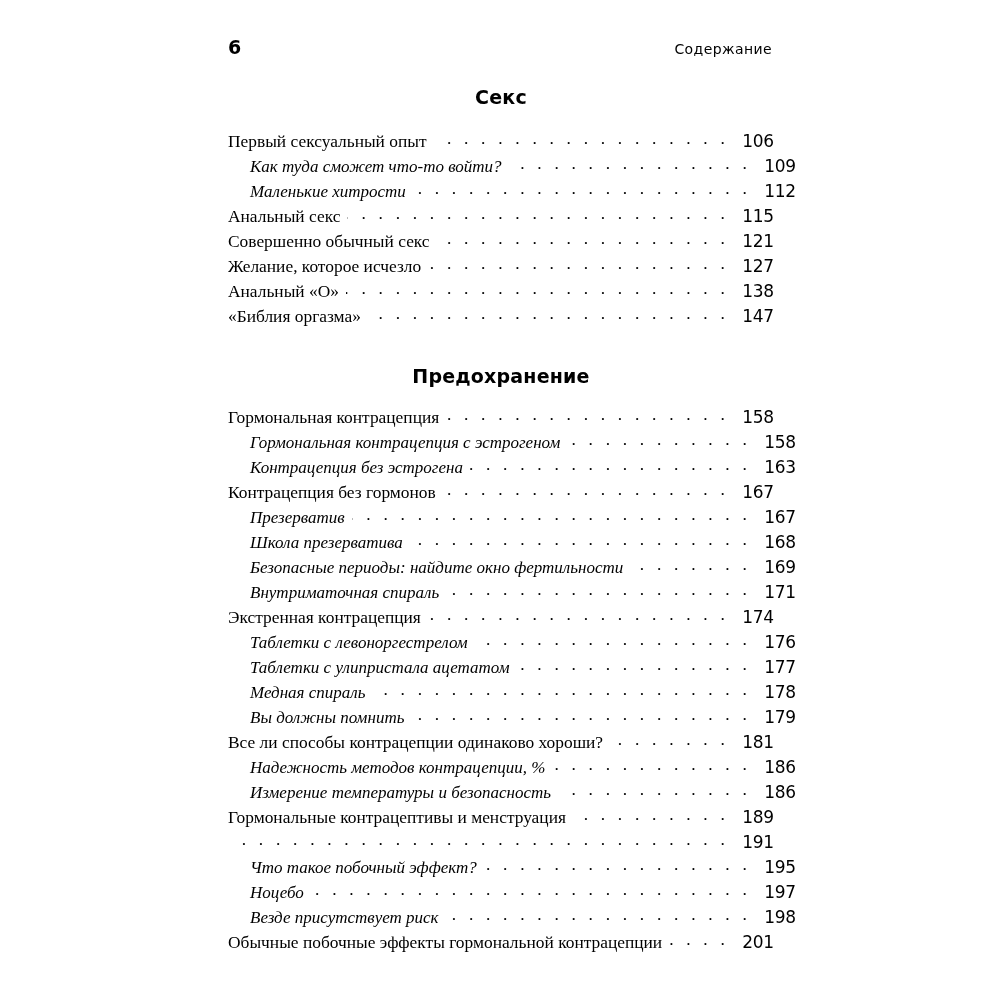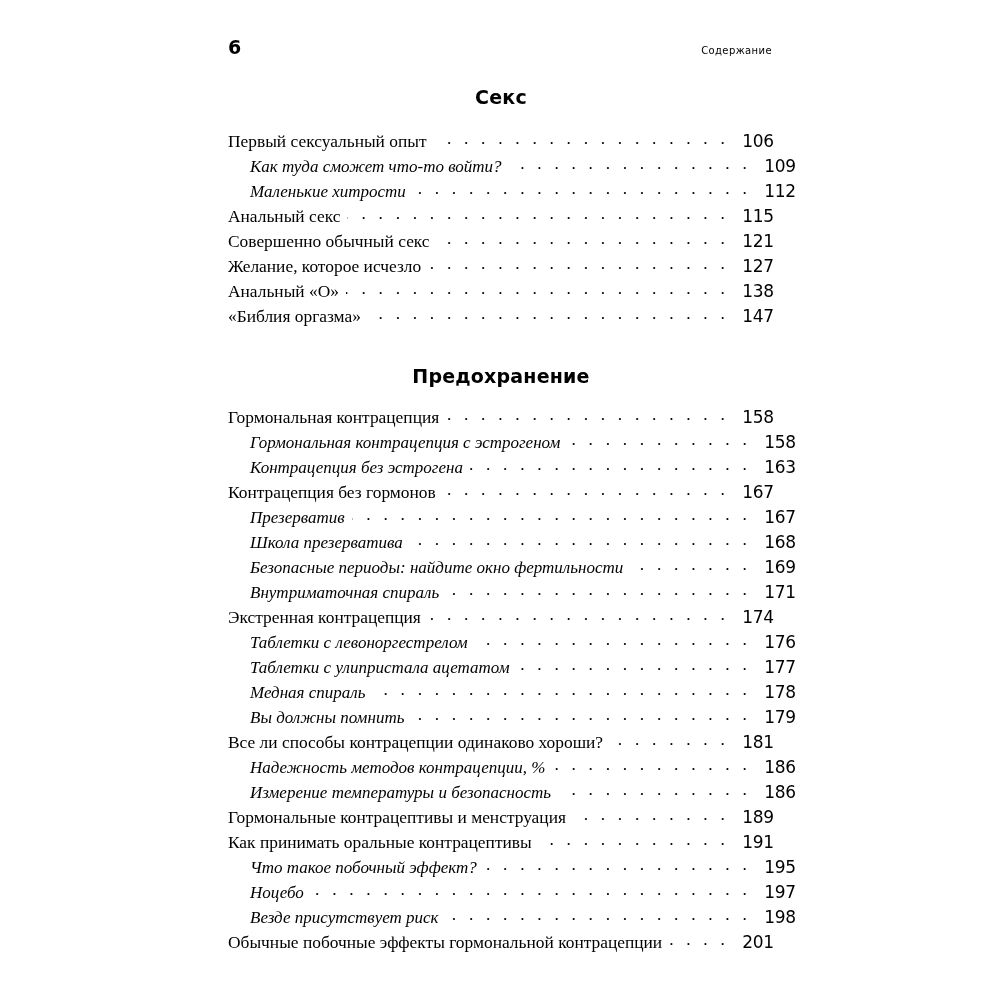--- a/index.html
+++ b/index.html
@@ -38,21 +38,21 @@
   .folio {
     font-family: "DejaVu Sans", "Liberation Sans", sans-serif;
     font-weight: bold;
     font-size: 19px;
     letter-spacing: 0px;
     line-height: 1;
   }
   .head-title {
     font-family: "DejaVu Sans", "Liberation Sans", sans-serif;
     font-weight: normal;
-    font-size: 10px;
+    font-size: 14px;
     letter-spacing: 0.4px;
     line-height: 1;
   }
 
   
   .toc {
     position: absolute;
     left: 228px;
     top: 88px;
     width: 546px;
@@ -253,21 +253,20 @@
           <span class="label">Измерение температуры и безопасность</span>
           <span class="leader"></span>
           <span class="pageno">186</span>
         </div>
         <div class="entry level-1">
           <span class="label">Гормональные контрацептивы и менструация</span>
           <span class="leader"></span>
           <span class="pageno">189</span>
         </div>
         <div class="entry level-1">
-          <span class="label">Как принимать оральные контрацептивы</span>
           <span class="leader"></span>
           <span class="pageno">191</span>
         </div>
         <div class="entry level-2">
           <span class="label">Что такое побочный эффект?</span>
           <span class="leader"></span>
           <span class="pageno">195</span>
         </div>
         <div class="entry level-2">
           <span class="label">Ноцебо</span>

